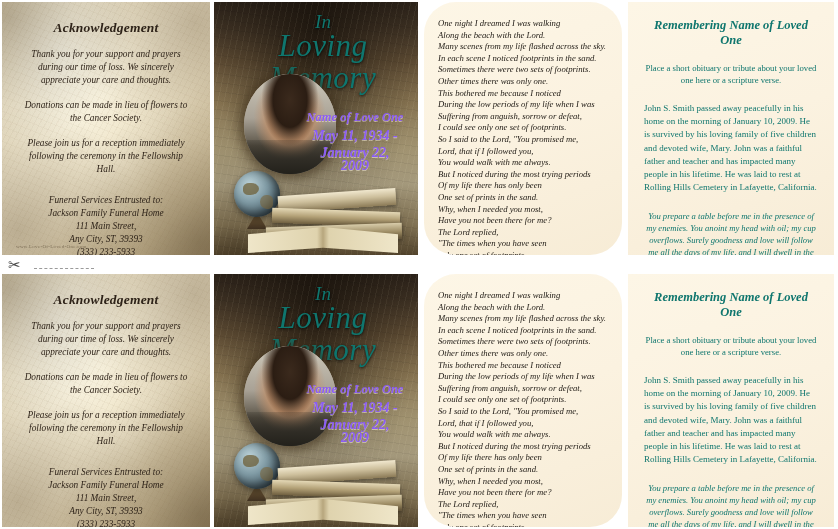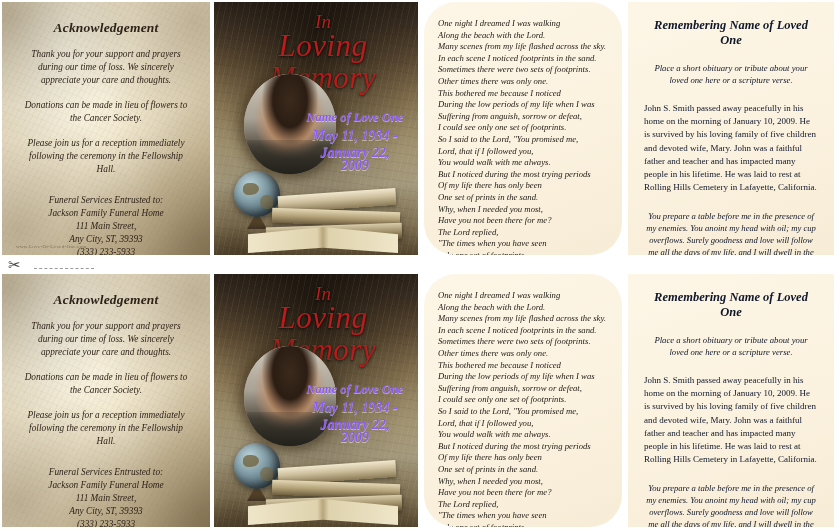--- a/index.html
+++ b/index.html
@@ -149,21 +149,21 @@
     inset: 0;
     background-image:
       repeating-linear-gradient(102deg, rgba(255,245,210,0.05) 0px, rgba(255,245,210,0.05) 1px, rgba(0,0,0,0) 1px, rgba(0,0,0,0) 6px),
       repeating-linear-gradient(8deg, rgba(0,0,0,0.05) 0px, rgba(0,0,0,0.05) 1px, rgba(0,0,0,0) 1px, rgba(0,0,0,0) 9px);
   }
   .cover-title {
     position: absolute;
     left: 0; right: 0;
     top: 10px;
     text-align: center;
-    color: #b91c1c;
+    color: #0f766e;
     text-shadow: 0 1px 3px rgba(0,0,0,0.85);
     z-index: 4;
     margin-left: 14px;
   }
   .cover-title .in {
     font-size: 19px;
     font-style: italic;
     font-family: "Liberation Serif", serif;
     line-height: 20px;
   }
@@ -316,33 +316,32 @@
     line-height: 11.6px;
     white-space: nowrap;
   }
 
   
   .obit-inner {
     position: absolute;
     inset: 0;
     padding: 16px 16px 10px 16px;
     box-sizing: border-box;
-    color: #0f172a;
+    color: #0f766e;
     text-align: center;
   }
   .obit-title {
     font-size: 12.5px;
     font-weight: bold;
     font-style: italic;
     line-height: 15px;
     margin-bottom: 14px;
   }
   .obit-instr {
     font-size: 8.7px;
-    font-style: italic;
     line-height: 12px;
     margin-bottom: 14px;
   }
   .obit-body {
     font-size: 9px;
     line-height: 13.2px;
     text-align: left;
     margin-bottom: 16px;
     margin-top: 16px;
   }

